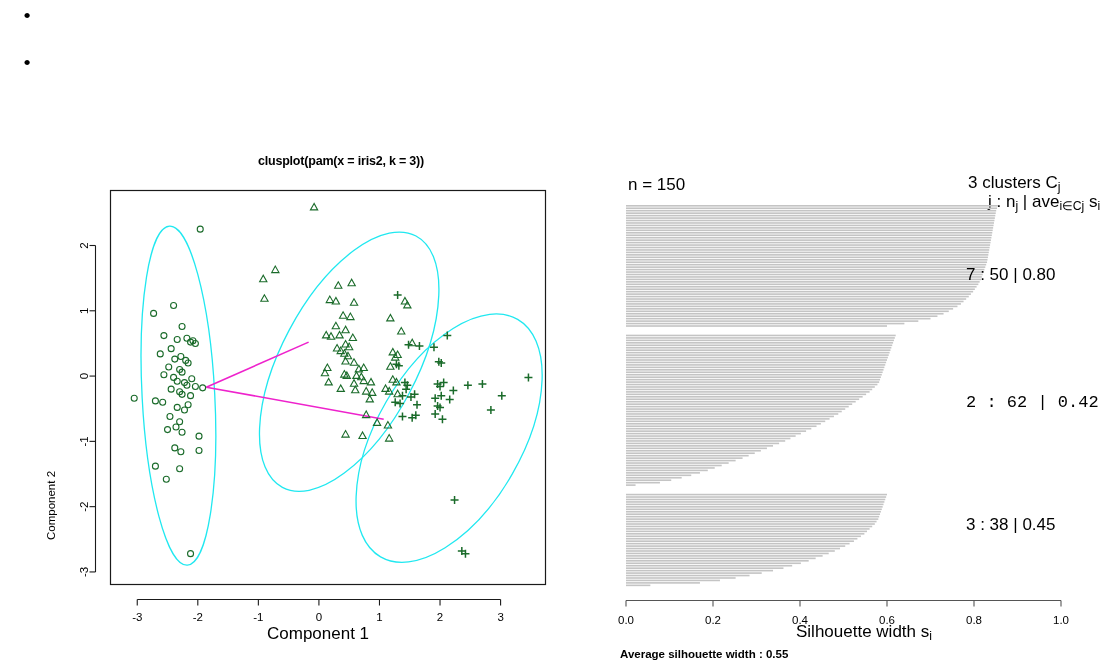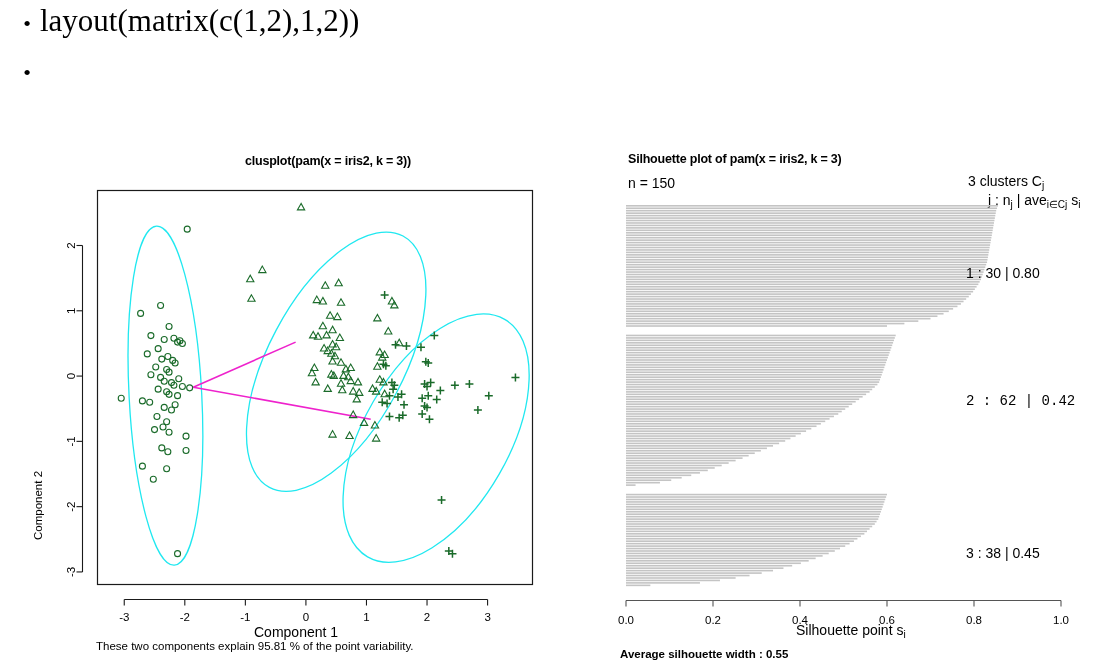--- a/index.html
+++ b/index.html
@@ -41,21 +41,21 @@
   .plot-title {
     position: absolute;
     font-size: 12.5px;
     font-weight: bold;
     color: #000;
     white-space: nowrap;
     letter-spacing: -0.2px;
   }
   .axis-text {
     position: absolute;
-    font-size: 14px;
+    font-size: 17px;
     color: #000;
     white-space: nowrap;
   }
   .caption {
     position: absolute;
     font-size: 11.5px;
     color: #000;
     white-space: nowrap;
   }
   .vert-label {
@@ -63,31 +63,30 @@
     font-size: 11.5px;
     color: #000;
     white-space: nowrap;
     transform-origin: 0 0;
     transform: rotate(-90deg);
   }
   svg { display: block; }
   sub { font-size: 0.72em; vertical-align: -0.25em; }
 
   
-  #clusplot-panel { left: 0px; top: 140px; width: 556px; height: 530px; }
+  #clusplot-panel { left: 13px; top: 140px; width: 556px; height: 530px; }
   
   #silhouette-panel { left: 556px; top: 140px; width: 556px; height: 530px; }
 </style>
 </head>
 <body>
 
 <div id="bullets">
   <div class="bullet-row first">
     <span class="bullet-dot">•</span>
-    <span class="bullet-text">layout(matrix(c(1,2),1,2))</span>
   </div>
   <div class="bullet-row second">
     <span class="bullet-dot">•</span>
   </div>
 </div>
 
 <div class="panel" id="clusplot-panel">
   <div class="plot-title" style="left:122px; top:14px; width:412px; text-align:center;">clusplot(pam(x = iris2, k = 3))</div>
 
   <svg id="clusplot-svg" width="556" height="530" style="position:absolute;left:0;top:0;">
@@ -293,25 +292,23 @@
         <path d="M437.56111111111113 360.12396694214874H445.56111111111113M441.56111111111113 356.12396694214874V364.12396694214874" stroke="#1A6B2A" stroke-width="1.5" fill="none"></path>
         <path d="M444.8277777777778 411.0495867768595H452.8277777777778M448.8277777777778 407.0495867768595V415.0495867768595" stroke="#1A6B2A" stroke-width="1.5" fill="none"></path>
         <path d="M448.4611111111111 413.6611570247934H456.4611111111111M452.4611111111111 409.6611570247934V417.6611570247934" stroke="#1A6B2A" stroke-width="1.5" fill="none"></path>
       </g>
     </svg>
 
   <div class="vert-label" style="left:32px; top:400px;">Component 2</div>
 
   <div class="axis-text" style="left:254px; top:484px;">Component 1</div>
 
-  <div class="caption" style="left:96px; top:500px;">These two components explain 95.81 % of the point variability.</div>
 </div>
 
 <div class="panel" id="silhouette-panel">
-  <div class="plot-title" style="left:72px; top:12px;">Silhouette plot of pam(x = iris2, k = 3)</div>
 
   <div class="axis-text" style="left:72px; top:35px;">n = 150</div>
 
   <div class="axis-text" style="left:412px; top:33px;">
     <span>3  clusters  C</span><sub>j</sub>
   </div>
   <div class="axis-text" style="left:432px; top:52px;">
     <span>j :  n</span><sub>j</sub><span> | ave</span><sub>i∈Cj</sub><span> s</span><sub>i</sub>
   </div>
 
@@ -480,22 +477,22 @@
       <line x1="244" y1="460.5" x2="244" y2="466.5" stroke="#555" stroke-width="1.1"></line>
       <text x="244" y="483.5" text-anchor="middle" font-family="&quot;Liberation Sans&quot;, sans-serif" font-size="11.5" fill="#000">0.4</text>
       <line x1="331" y1="460.5" x2="331" y2="466.5" stroke="#555" stroke-width="1.1"></line>
       <text x="331" y="483.5" text-anchor="middle" font-family="&quot;Liberation Sans&quot;, sans-serif" font-size="11.5" fill="#000">0.6</text>
       <line x1="418" y1="460.5" x2="418" y2="466.5" stroke="#555" stroke-width="1.1"></line>
       <text x="418" y="483.5" text-anchor="middle" font-family="&quot;Liberation Sans&quot;, sans-serif" font-size="11.5" fill="#000">0.8</text>
       <line x1="505" y1="460.5" x2="505" y2="466.5" stroke="#555" stroke-width="1.1"></line>
       <text x="505" y="483.5" text-anchor="middle" font-family="&quot;Liberation Sans&quot;, sans-serif" font-size="11.5" fill="#000">1.0</text>
     </svg>
 
-  <div class="axis-text" style="left:410px; top:125px;">1 :  30  |  0.80</div>
+  <div class="axis-text" style="left:410px; top:125px;">7 :  50  |  0.80</div>
   <div class="axis-text" style="left:410px; top:253px;font-family:Liberation Mono, monospace;">2 :  62  |  0.42</div>
-  <div class="axis-text" style="left:410px; top:375px;margin-top:30px;">3 :  38  |  0.45</div>
+  <div class="axis-text" style="left:410px; top:375px;">3 :  38  |  0.45</div>
 
   <div class="axis-text" style="left:240px; top:482px;">
-    <span>Silhouette point s</span><sub>i</sub>
+    <span>Silhouette width s</span><sub>i</sub>
   </div>
 
   <div class="caption" style="left:64px; top:508px;font-weight:bold;">Average silhouette width :  0.55</div>
 </div>
 
 </body></html>

